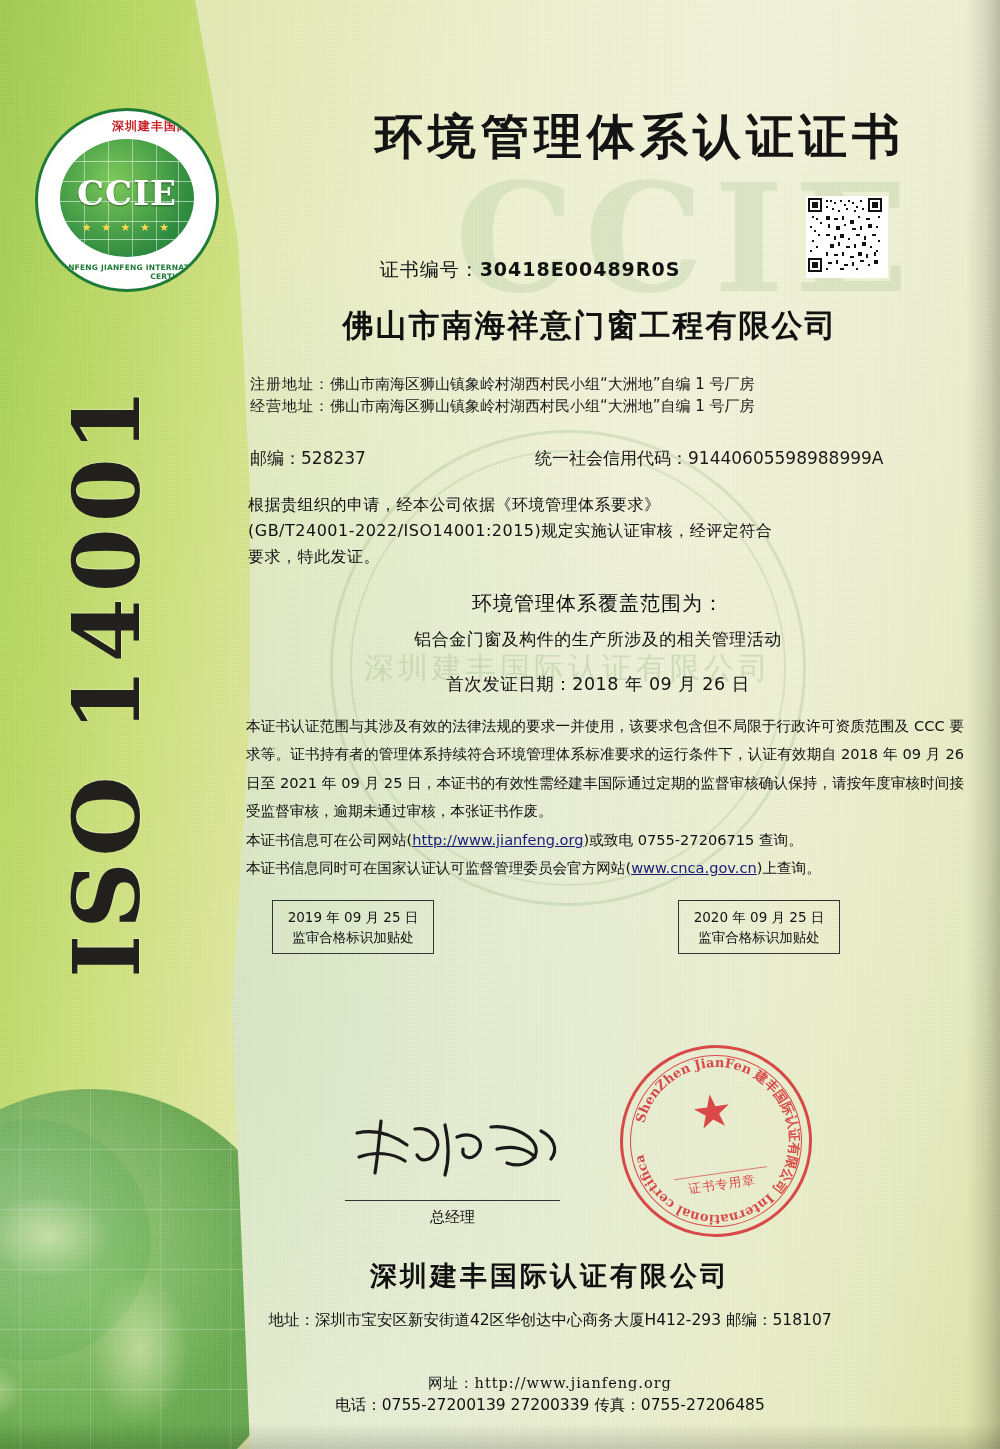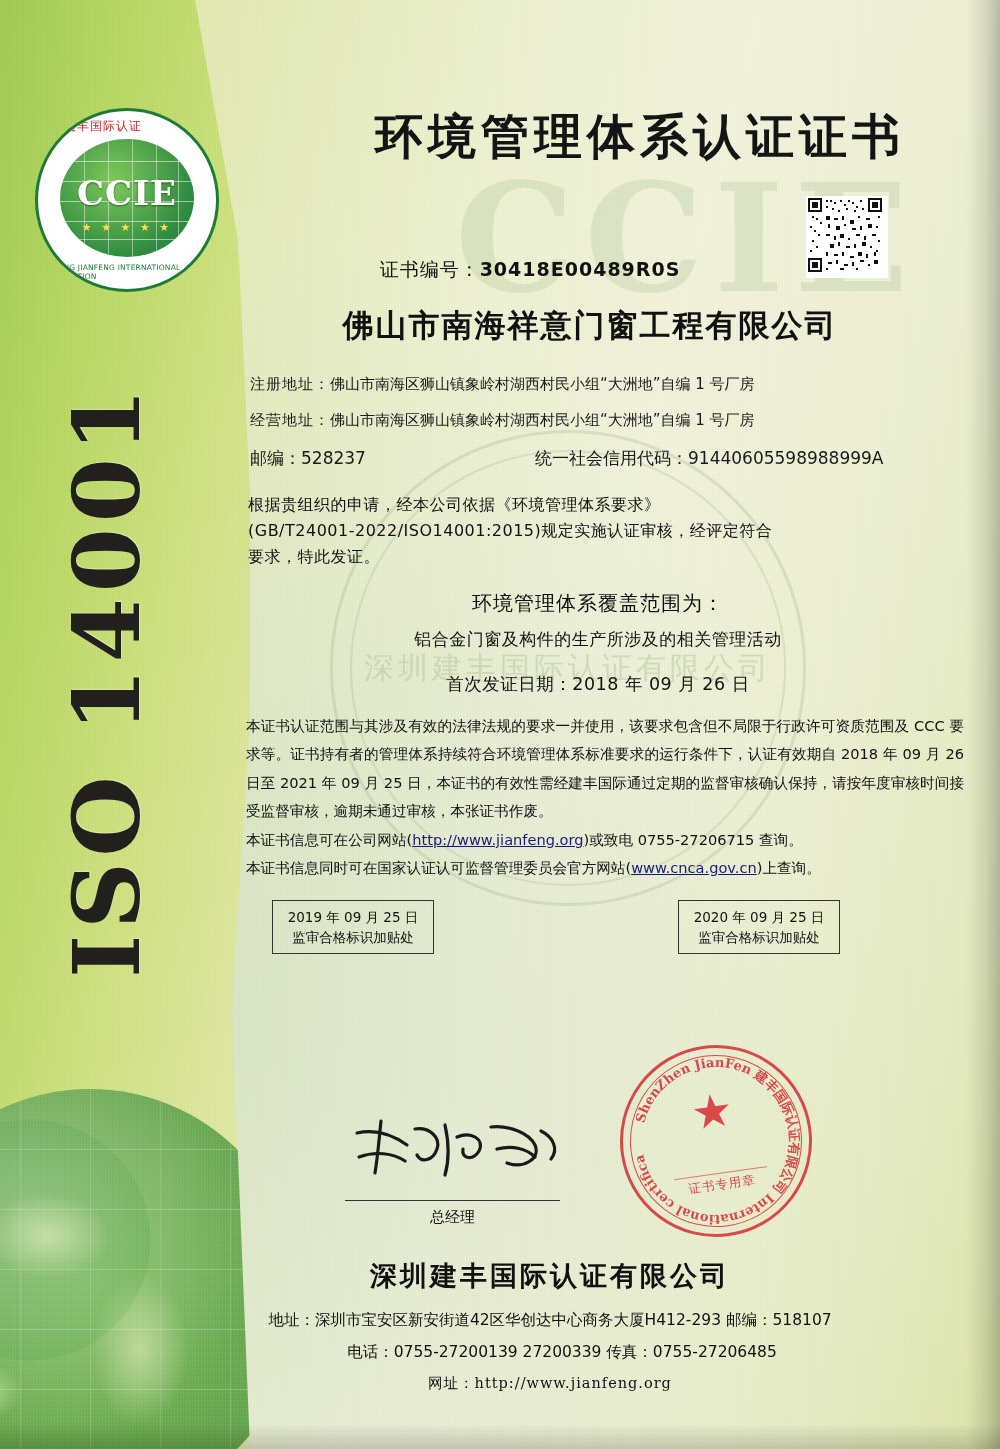--- a/index.html
+++ b/index.html
@@ -90,21 +90,21 @@
 
   
   .logo{
     position:absolute;left:35px;top:108px;width:178px;height:178px;border-radius:50%;
     background:radial-gradient(circle at 50% 50%, #ffffff 0 62%, #f2f6e8 100%);
     border:3px solid #1e7b37;
     box-shadow:0 0 0 2px #ffffff inset;
     overflow:hidden;
   }
   .logo .ring-text-top,.logo .ring-text-bottom{
-    position:absolute;left:0;right:0;text-align:left;color:#c62026;font-weight:400;
+    position:absolute;left:0;right:0;text-align:right;color:#c62026;font-weight:700;
   }
   .logo .ring-text-top{top:7px;font-size:12px;letter-spacing:1px;color:#c62026;}
   .logo .ring-text-bottom{bottom:8px;font-size:7.5px;letter-spacing:.2px;color:#1e7b37;}
   .logo .inner-globe{
     position:absolute;left:22px;top:28px;width:134px;height:118px;border-radius:50%;
     background:radial-gradient(circle at 40% 35%,#7ec95a,#2e8b3f 70%,#1e7b37 100%);
     overflow:hidden;
   }
   .logo .inner-globe .lat{position:absolute;left:0;right:0;height:1px;background:rgba(255,255,255,.55);}
   .logo .inner-globe .lon{position:absolute;top:0;bottom:0;width:1px;background:rgba(255,255,255,.45);}
@@ -136,21 +136,21 @@
   .cert-no b{font-weight:700;}
   .company{
     position:absolute;left:240px;top:305px;width:700px;text-align:center;
     font-size:31px;font-weight:700;color:#111;letter-spacing:2px;
   }
 
   .addr-line{
     position:absolute;left:250px;font-size:15px;color:#1a1a1a;white-space:nowrap;
   }
   .addr1{top:375px;}
-  .addr2{top:411px;text-align:right;}
+  .addr2{top:397px;text-align:right;}
   .addr-label{letter-spacing:1px;}
   .zip-row{position:absolute;left:250px;top:447px;width:700px;font-size:17px;color:#1a1a1a;}
   .zip-row .zip{position:absolute;left:0;}
   .zip-row .credit{position:absolute;left:285px;}
 
   .body-text{
     position:absolute;left:248px;top:492px;width:700px;
     font-size:16px;line-height:1.62;color:#111;letter-spacing:.5px;
   }
   .scope-title{
@@ -211,21 +211,21 @@
   }
 
   .footer-company{
     position:absolute;left:200px;top:1258px;width:700px;text-align:center;
     font-size:27px;font-weight:700;color:#111;letter-spacing:3px;
   }
   .footer-line{
     position:absolute;left:160px;width:780px;text-align:center;color:#111;
   }
   .f1{top:1310px;font-size:15.5px;}
-  .f2{top:1342px;font-size:15.5px;padding-left:12px;}
+  .f2{top:1395px;font-size:15.5px;}
   .f3{top:1374px;font-size:14.5px;font-family:"DejaVu Serif","Liberation Serif",serif;letter-spacing:1px;}
 
   .edge-shadow{
     position:absolute;right:0;top:0;bottom:0;width:34px;
     background:linear-gradient(90deg, rgba(0,0,0,0) 0%, rgba(0,0,0,0.10) 60%, rgba(0,0,0,0.22) 100%);
     pointer-events:none;
   }
   .edge-shadow-b{
     position:absolute;left:0;right:0;bottom:0;height:26px;
     background:linear-gradient(180deg, rgba(0,0,0,0) 0%, rgba(0,0,0,0.16) 100%);

